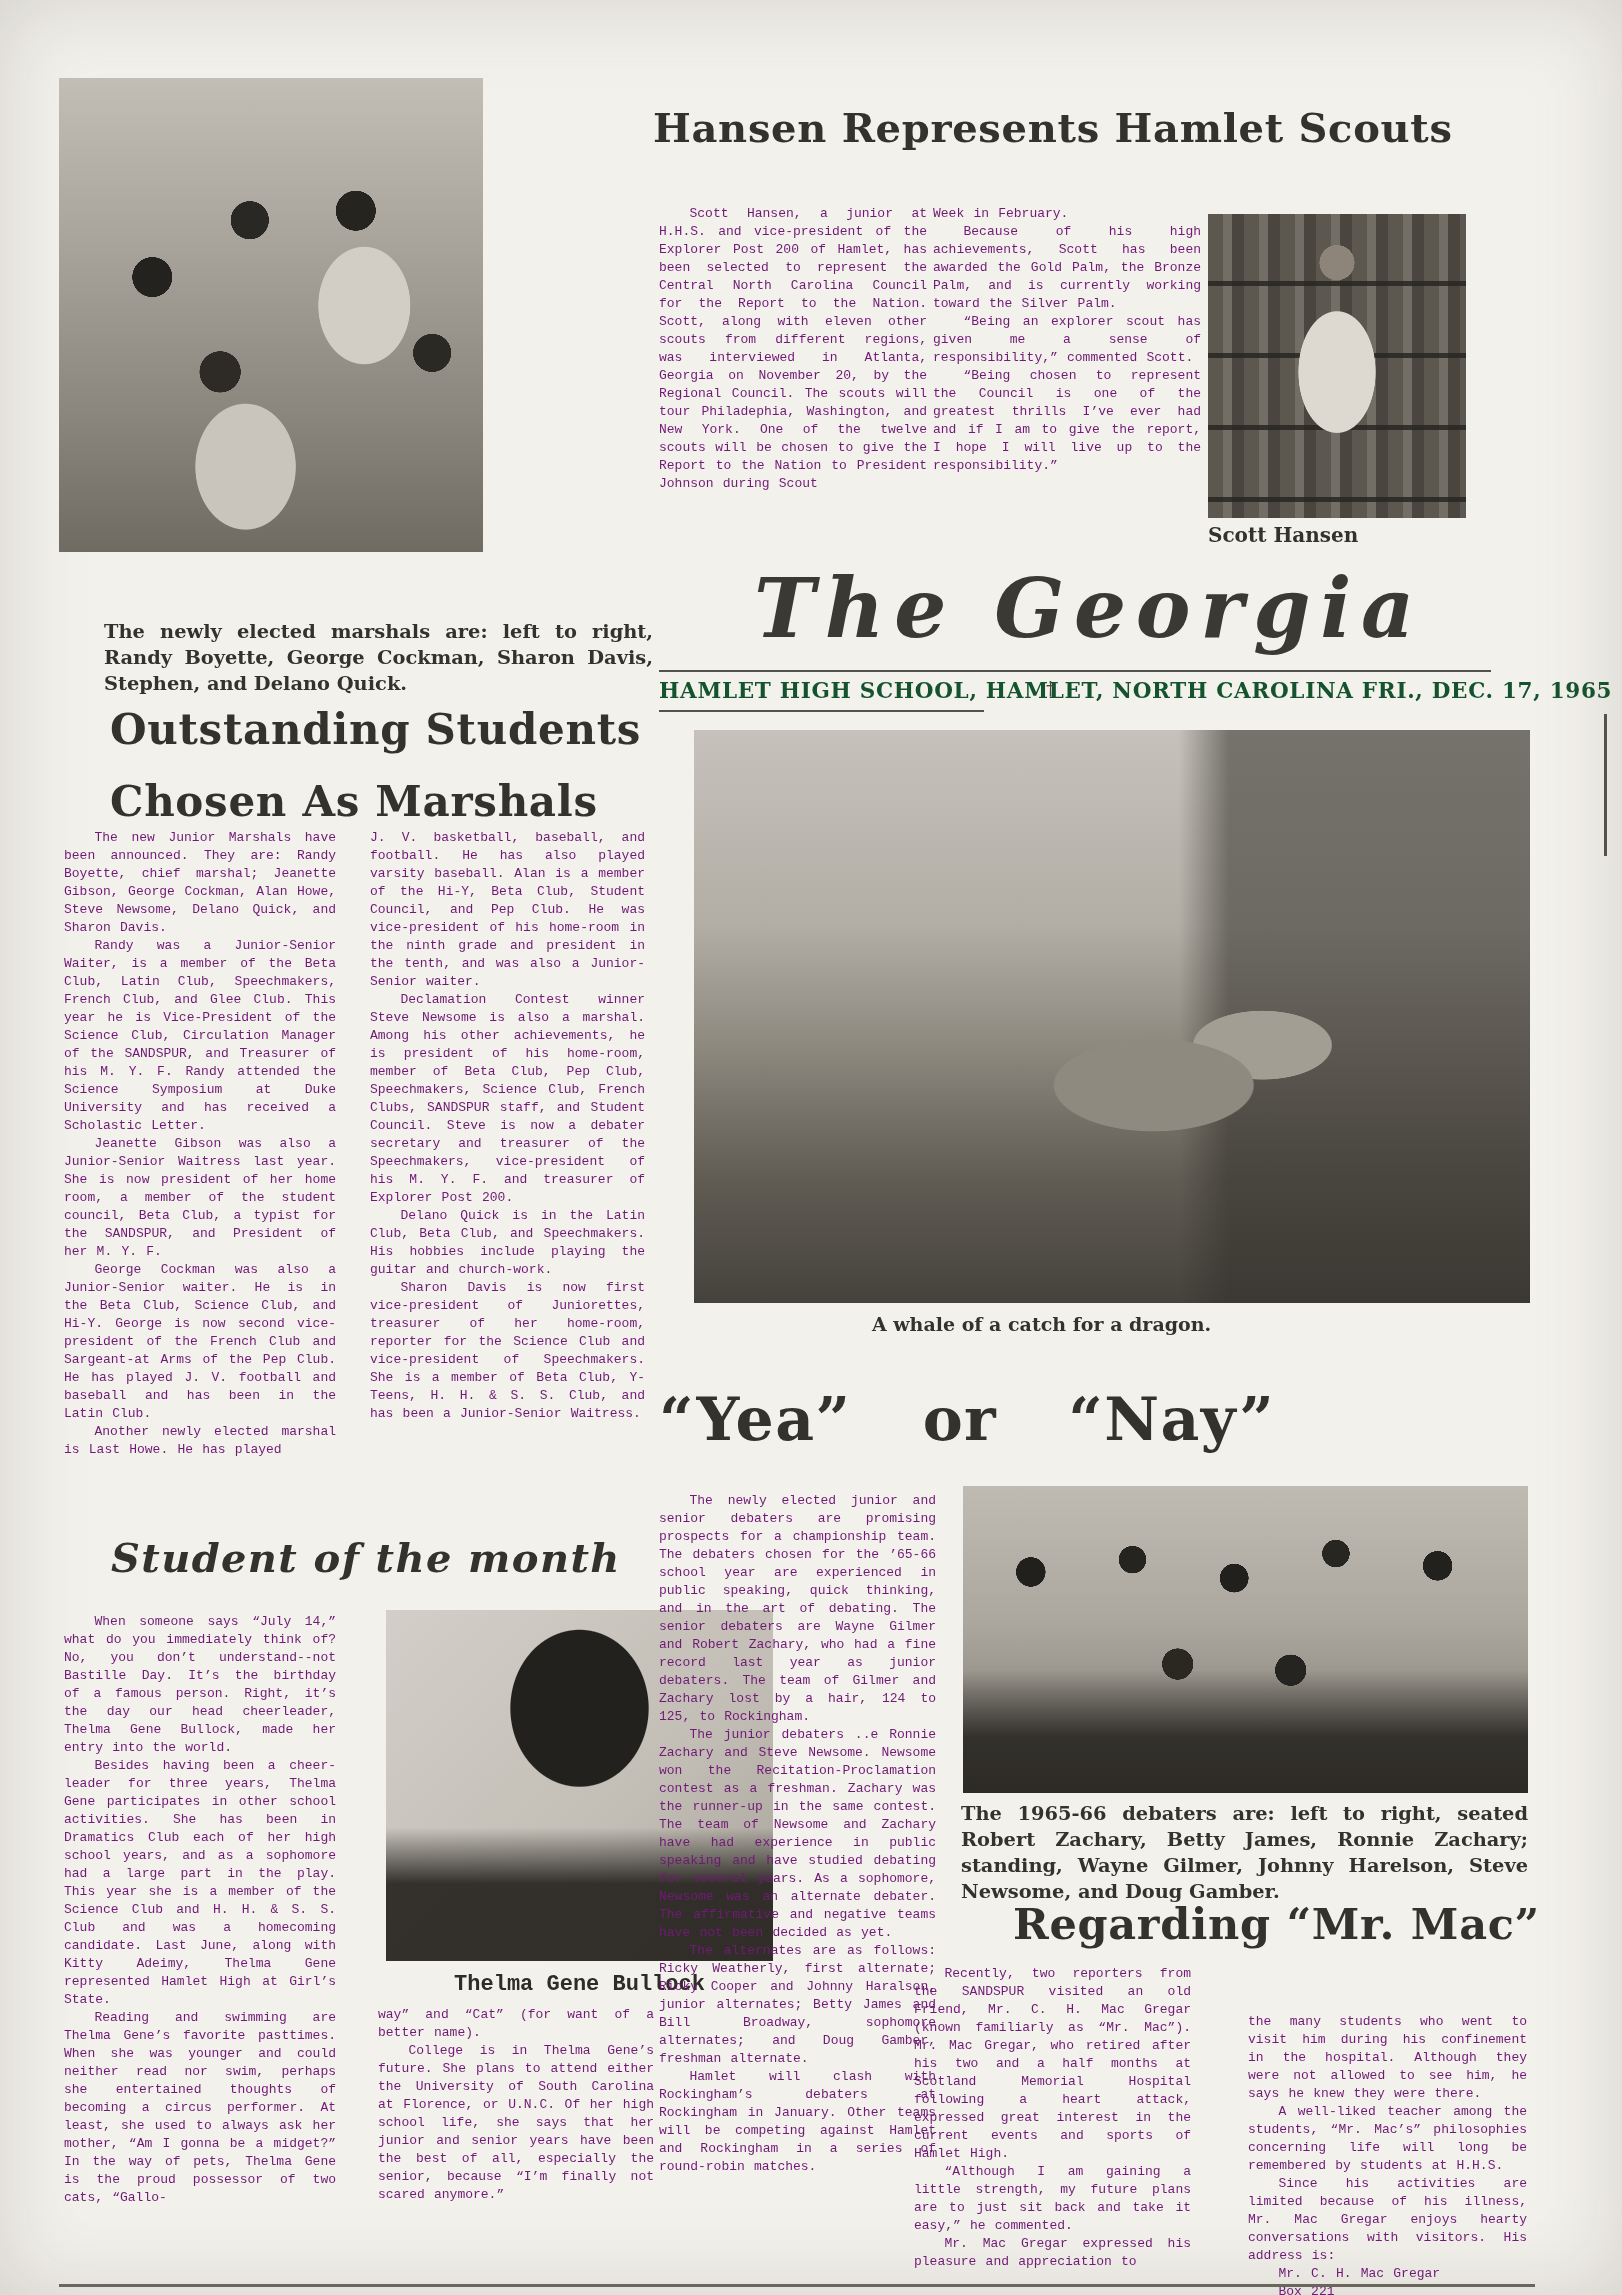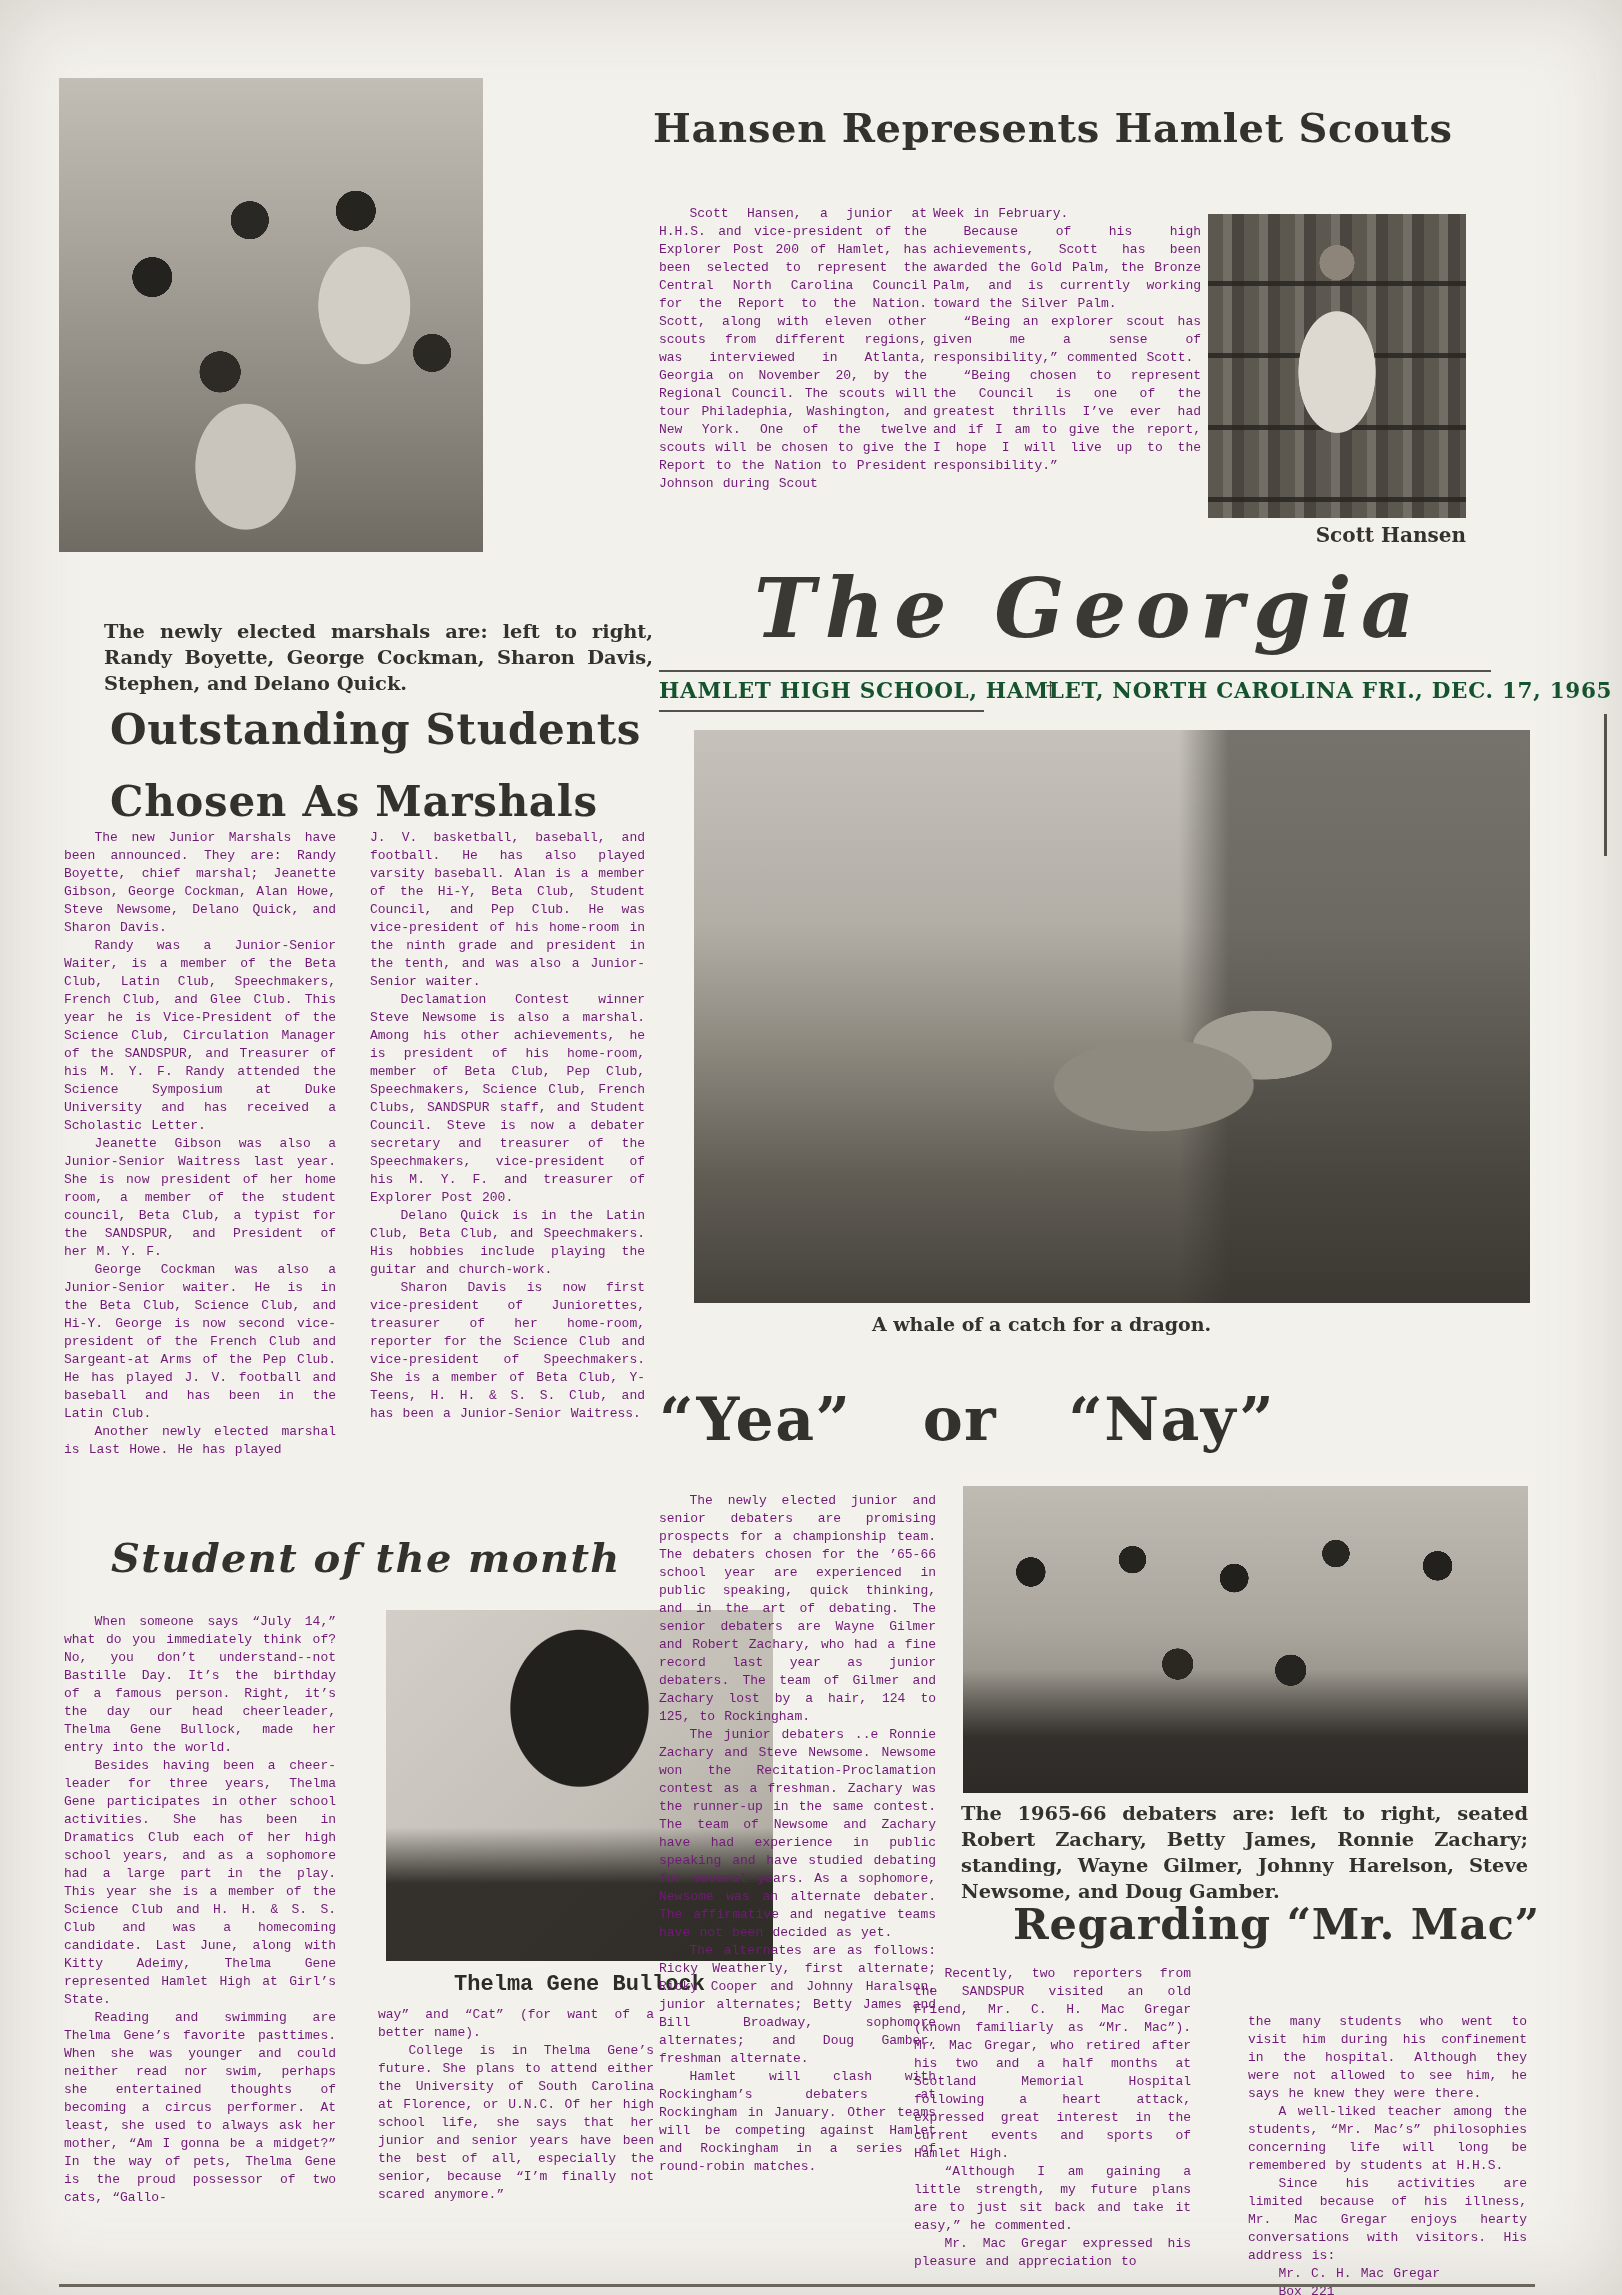--- a/index.html
+++ b/index.html
@@ -30,21 +30,21 @@
   #scouts-headline{position:absolute;left:653px;top:104px;width:860px;
     font-size:40px;letter-spacing:0.7px;white-space:nowrap;}
   #scouts-col1{position:absolute;left:659px;top:205px;width:268px;}
   #scouts-col2{position:absolute;left:933px;top:205px;width:268px;}
   #hansen-photo{left:1208px;top:214px;width:258px;height:304px;
     background:
       radial-gradient(circle 29px at 50% 16%, #8d857a 60%, rgba(0,0,0,0) 61%),
       radial-gradient(ellipse 66px 104px at 50% 52%, #ddd9d1 58%, rgba(0,0,0,0) 59%),
       repeating-linear-gradient(180deg, rgba(40,38,34,0) 0 67px, rgba(40,38,34,.85) 67px 72px),
       repeating-linear-gradient(90deg, #5c574f 0 15.3px, #736e65 15.3px 23.6px, #4a463f 23.6px 36px);}
-  #hansen-caption{position:absolute;left:1208px;top:522px;width:258px;text-align:right;
+  #hansen-caption{position:absolute;left:1208px;top:522px;width:258px;text-align:left;
     font-size:20px;}
   #masthead-title{position:absolute;left:666px;top:560px;width:846px;text-align:center;
     font-family:"DejaVu Serif",serif;font-style:italic;font-weight:bold;
     font-size:82px;letter-spacing:9.7px;color:#3b3934;}
   #masthead-subtitle{position:absolute;left:659px;top:670px;width:832px;
     font-family:"DejaVu Serif",serif;font-weight:bold;font-size:21.5px;color:#14532d;
     border-top:2.8px solid #55524a;padding-top:5.5px;letter-spacing:0.7px;white-space:nowrap;}
   #masthead-underline{position:absolute;left:659px;top:710px;width:325px;height:2.1px;
     background:#55524a;}
   #print-cross{position:absolute;left:1046px;top:678px;width:15.3px;height:18px;

